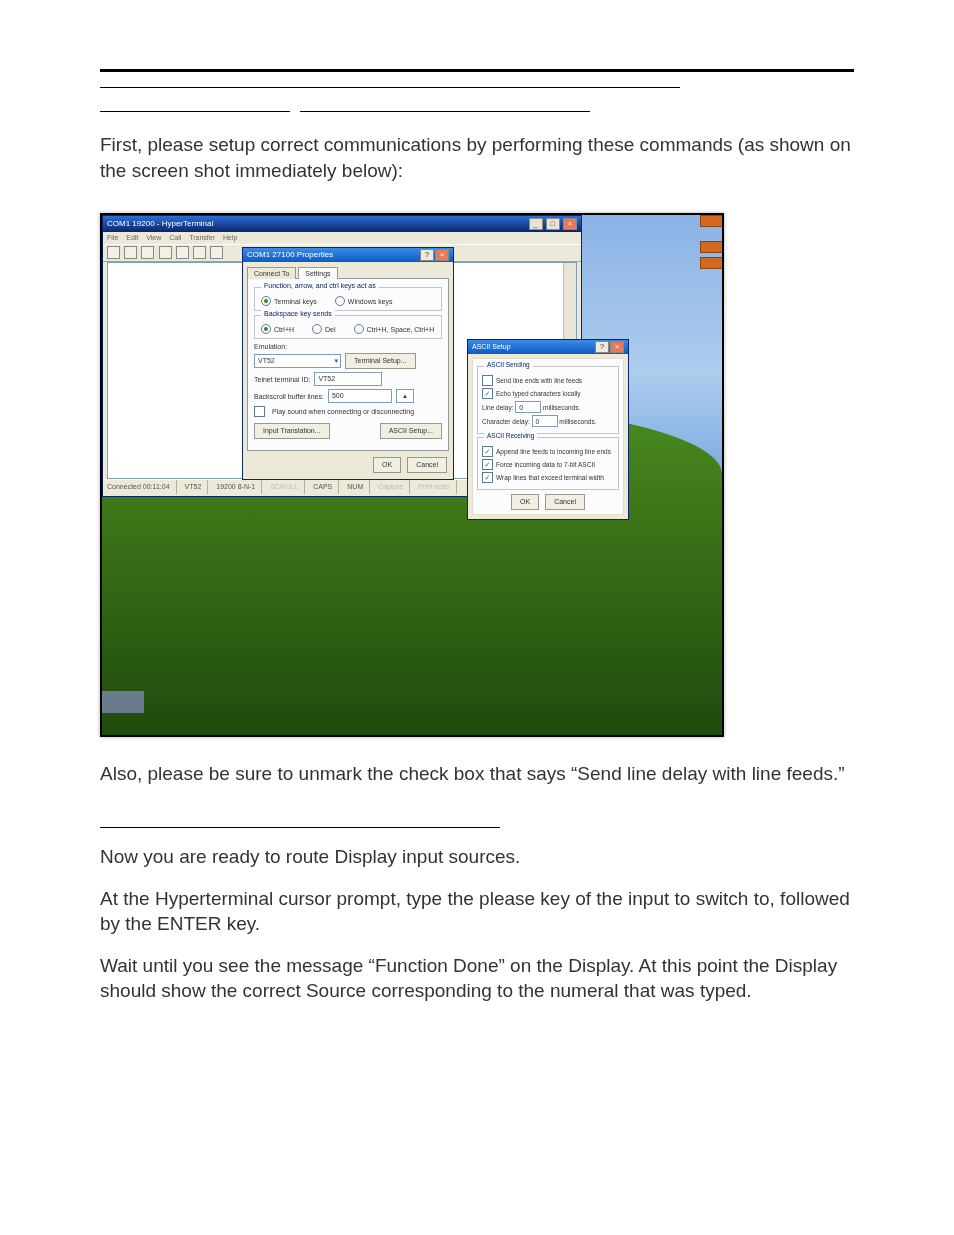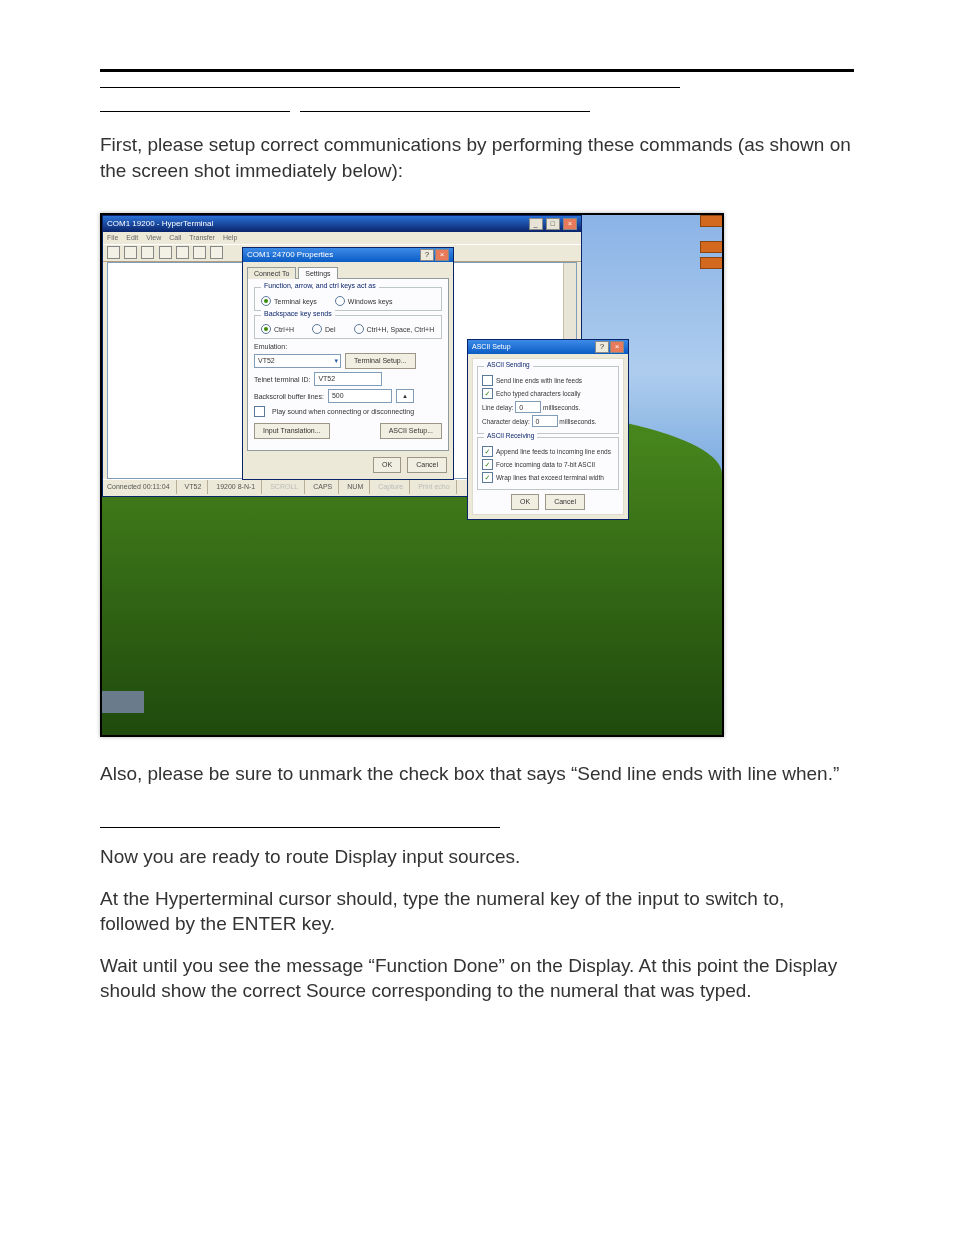--- a/index.html
+++ b/index.html
@@ -123,21 +123,21 @@
         <span style="color:#bbb">SCROLL</span>
         <span>CAPS</span>
         <span>NUM</span>
         <span style="color:#bbb">Capture</span>
         <span style="color:#bbb">Print echo</span>
       </div>
     </div>
 
     <div class="props">
       <div class="dlg-title">
-        <span>COM1 24700 Properties</span>
+        <span>COM1 27100 Properties</span>
         <span class="x">
           <span>?</span>
           <span style="background:#e67a5a;color:#fff">×</span>
         </span>
       </div>
       <div class="tabs">
         <div class="tab">Connect To</div>
         <div class="tab active">Settings</div>
       </div>
       <div class="tabpane">
@@ -247,20 +247,20 @@
     </div>
 
     <div class="side-tab" style="top:0"></div>
     <div class="side-tab" style="top:26px"></div>
     <div class="side-tab" style="top:42px"></div>
 
     <div class="blk"></div>
 
   </div>
 
-  <p class="body">Also, please be sure to unmark the check box that says “Send line ends with line when.”</p>
+  <p class="body">Also, please be sure to unmark the check box that says “Send line delay with line feeds.”</p>
 
   <span class="u u-row3"></span>
 
   <p class="body">Now you are ready to route Display input sources.</p>
-  <p class="body">At the Hyperterminal cursor should, type the numeral key of the input to switch to, followed by the ENTER key.</p>
+  <p class="body">At the Hyperterminal cursor prompt, type the please key of the input to switch to, followed by the ENTER key.</p>
   <p class="body">Wait until you see the message “Function Done” on the Display. At this point the Display should show the correct Source corresponding to the numeral that was typed.</p>
 </div>
 
 </body></html>

